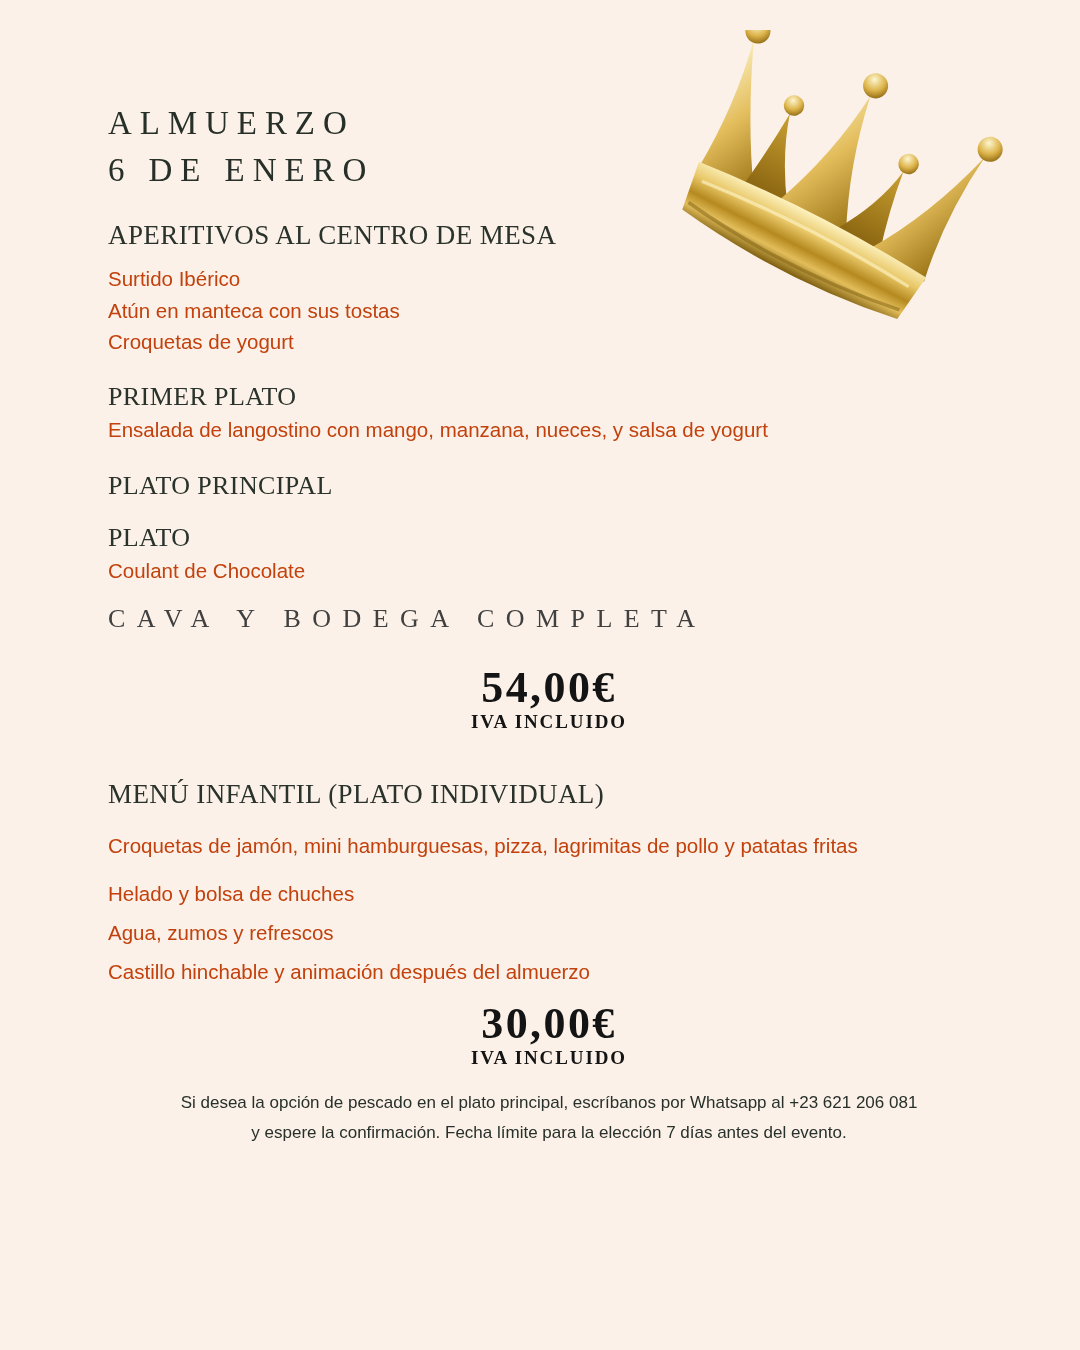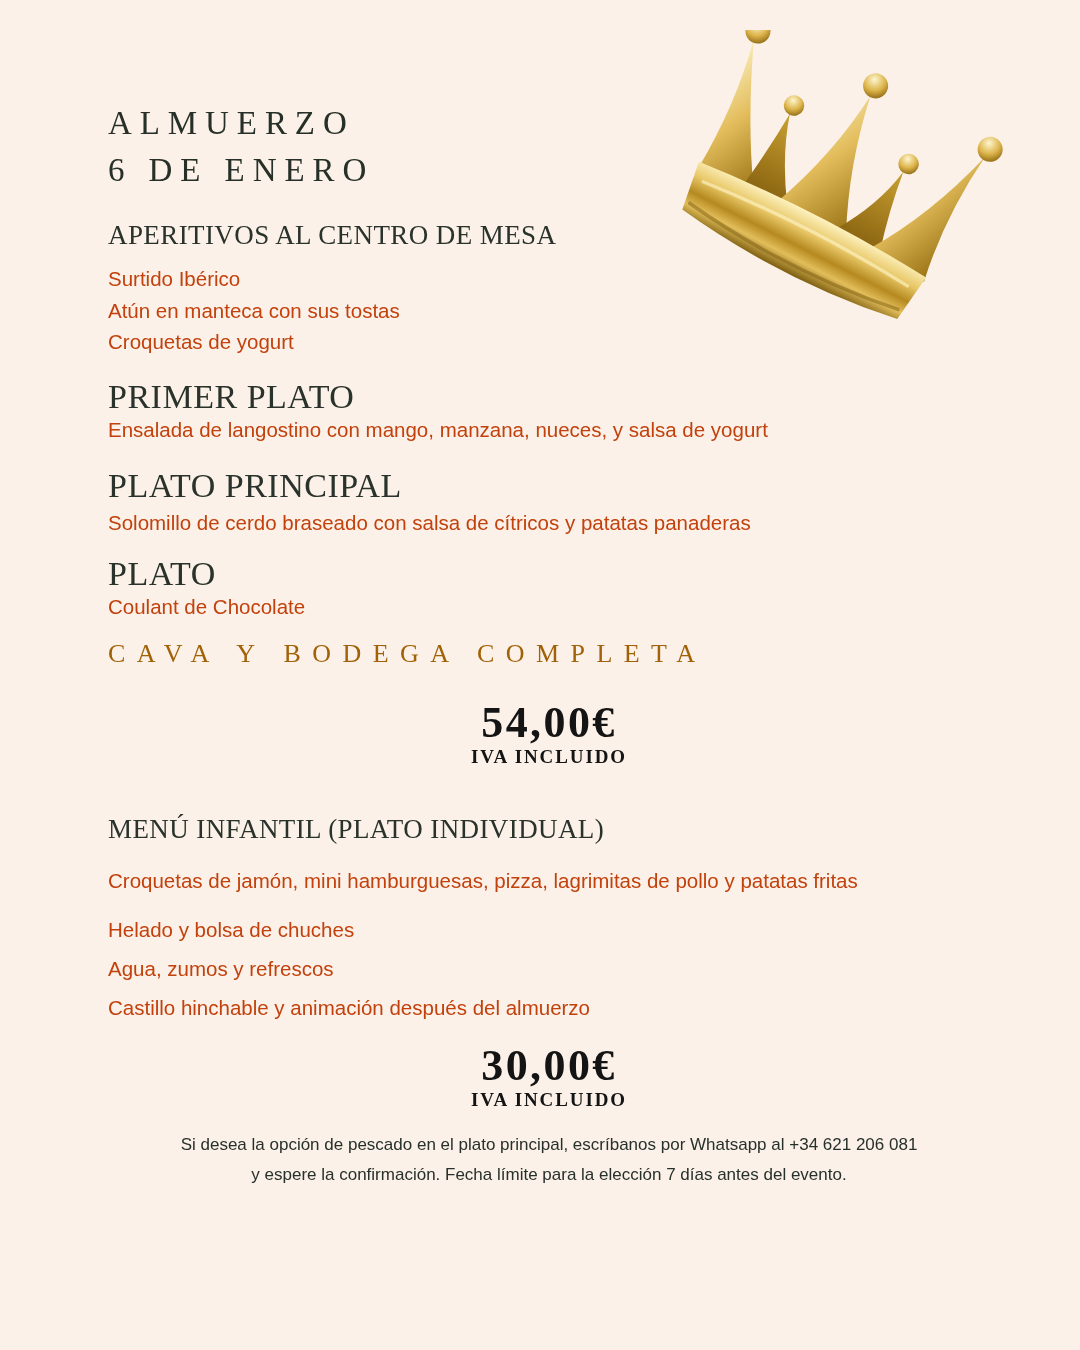--- a/index.html
+++ b/index.html
@@ -17,38 +17,38 @@
 
   .title{
     font-family:"Liberation Serif", serif;
     font-size:33px;font-weight:400;
     letter-spacing:0.24em;
     line-height:47px;
     color:#273028;
   }
   .section-heading{
     font-family:"Liberation Serif", serif;
-    font-size:34px;font-weight:400;
+    font-size:26px;font-weight:400;
     letter-spacing:0.015em;
     line-height:34px;
     color:#29322b;
   }
   .heading-lg{font-size:27px;}
   .body-line{
     font-size:20.5px;
     line-height:31.5px;
     color:#c2410c;
   }
   .aperitivos-items{margin-top:11px;}
   .gold-note{
     font-family:"Liberation Serif", serif;
     font-size:26px;font-weight:400;
     letter-spacing:0.44em;
     line-height:34px;
-    color:#a16207;
+    color:#404040;
     margin-top:15px;
   }
   .price-block{width:882px;text-align:center;}
   .price-amount{
     font-family:"Liberation Serif", serif;
     font-weight:700;
     font-size:44px;
     line-height:44px;
     letter-spacing:0.055em;
     color:#141414;
@@ -131,44 +131,43 @@
     <div class="aperitivos-items">
       <p class="body-line m0">Surtido Ibérico</p>
       <p class="body-line m0">Atún en manteca con sus tostas</p>
       <p class="body-line m0">Croquetas de yogurt</p>
     </div>
 
     <div class="section-heading" style="margin-top:22px;">PRIMER PLATO</div>
     <p class="body-line m0">Ensalada de langostino con mango, manzana, nueces, y salsa de yogurt</p>
 
     <div class="section-heading" style="margin-top:24px;">PLATO PRINCIPAL</div>
-    <p class="body-line m0" style="margin-top:4px;">Solomillo de cerdo braseado con salsa de cítricos y patatas panaderas</p>
 
     <div class="section-heading" style="margin-top:18px;">PLATO</div>
     <p class="body-line m0">Coulant de Chocolate</p>
 
     <div class="gold-note">CAVA Y BODEGA COMPLETA</div>
 
     <div class="price-block" style="margin-top:30px;">
       <div class="price-amount">54,00€</div>
       <div class="price-tax">IVA INCLUIDO</div>
     </div>
 
     <div class="section-heading heading-lg" style="margin-top:44px;">MENÚ INFANTIL (PLATO INDIVIDUAL)</div>
     <p class="body-line m0" style="margin-top:19px;">Croquetas de jamón, mini hamburguesas, pizza, lagrimitas de pollo y patatas fritas</p>
     <div class="kids-items" style="margin-top:17px;">
       <p class="body-line">Helado y bolsa de chuches</p>
       <p class="body-line">Agua, zumos y refrescos</p>
       <p class="body-line">Castillo hinchable y animación después del almuerzo</p>
     </div>
 
-    <div class="price-block" style="margin-top:21px;">
+    <div class="price-block" style="margin-top:14px;">
       <div class="price-amount">30,00€</div>
       <div class="price-tax">IVA INCLUIDO</div>
     </div>
 
     <div class="footer" style="margin-top:19px;">
-      <div>Si desea la opción de pescado en el plato principal, escríbanos por Whatsapp al +34 621 206 081</div>
+      <div>Si desea la opción de pescado en el plato principal, escríbanos por Whatsapp al +23 621 206 081</div>
       <div>y espere la confirmación. Fecha límite para la elección 7 días antes del evento.</div>
     </div>
 
   </div>
 </div>
 
 </body></html>

